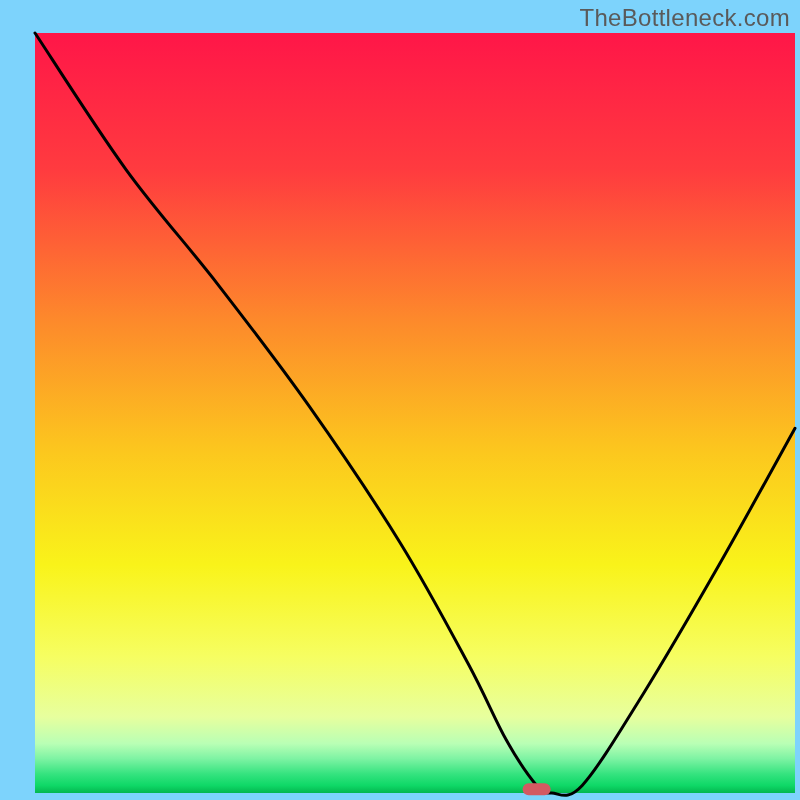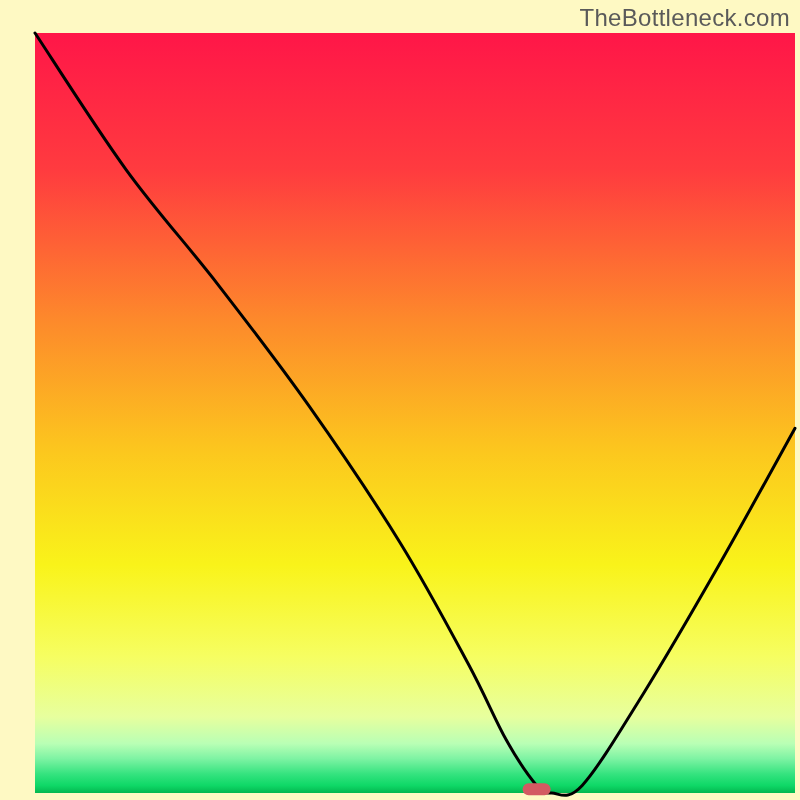--- a/index.html
+++ b/index.html
@@ -7,21 +7,21 @@
     padding: 0;
     width: 800px;
     height: 800px;
     background: #000;
     overflow: hidden;
   }
   .frame {
     position: relative;
     width: 800px;
     height: 800px;
-    background: #fef9c3;
+    background: #7dd3fc;
   }
   .watermark {
     position: absolute;
     top: 4px;
     right: 10px;
     color: #5a5a5a;
     font-family: Arial, Helvetica, sans-serif;
     font-size: 24px;
     font-weight: 500;
     letter-spacing: 0.3px;

